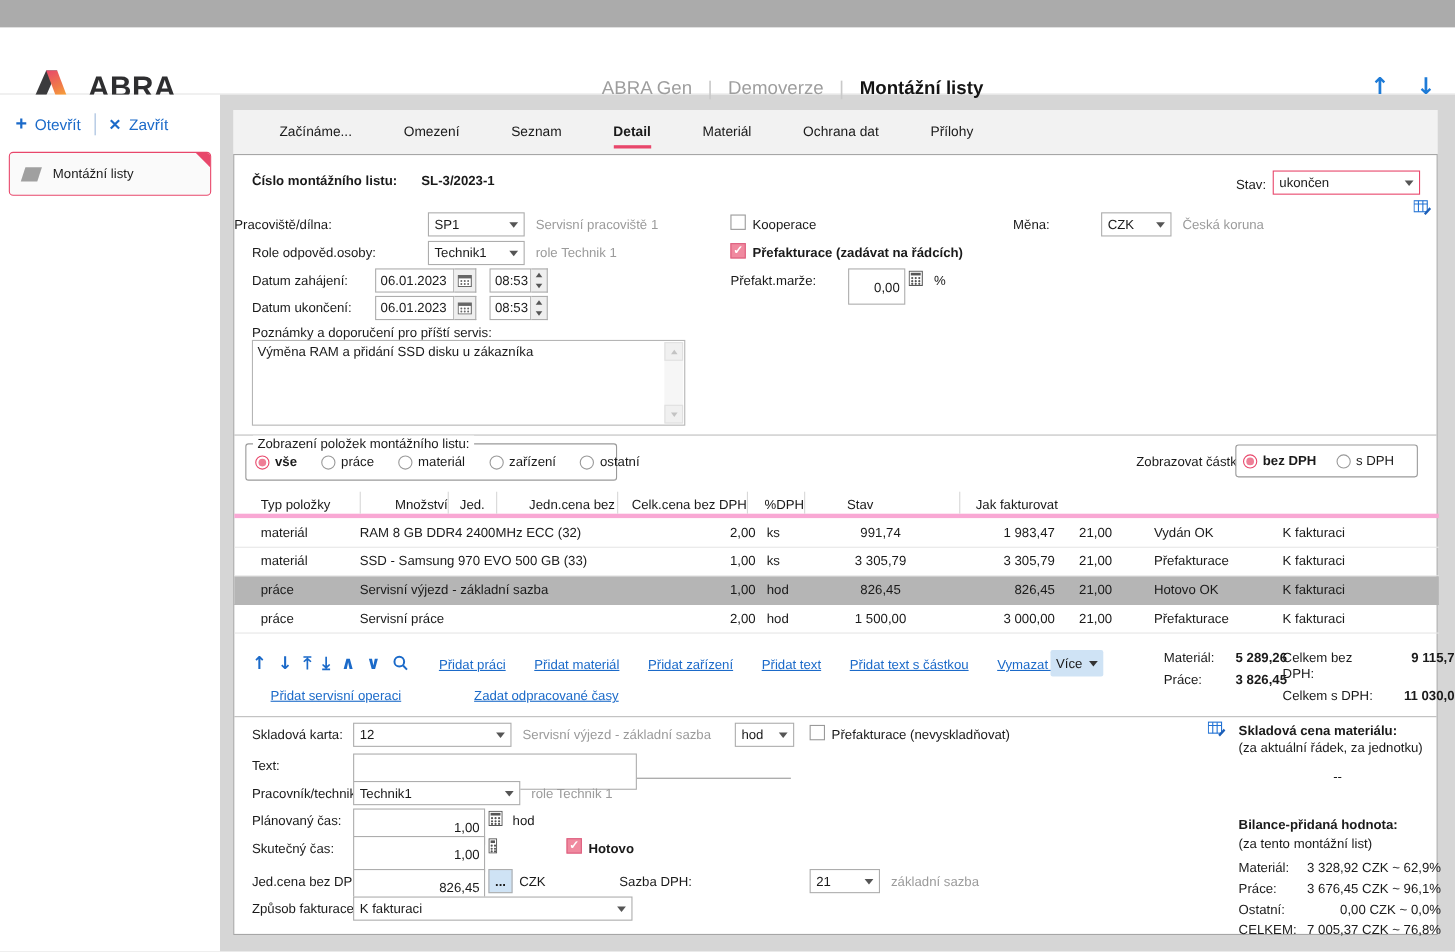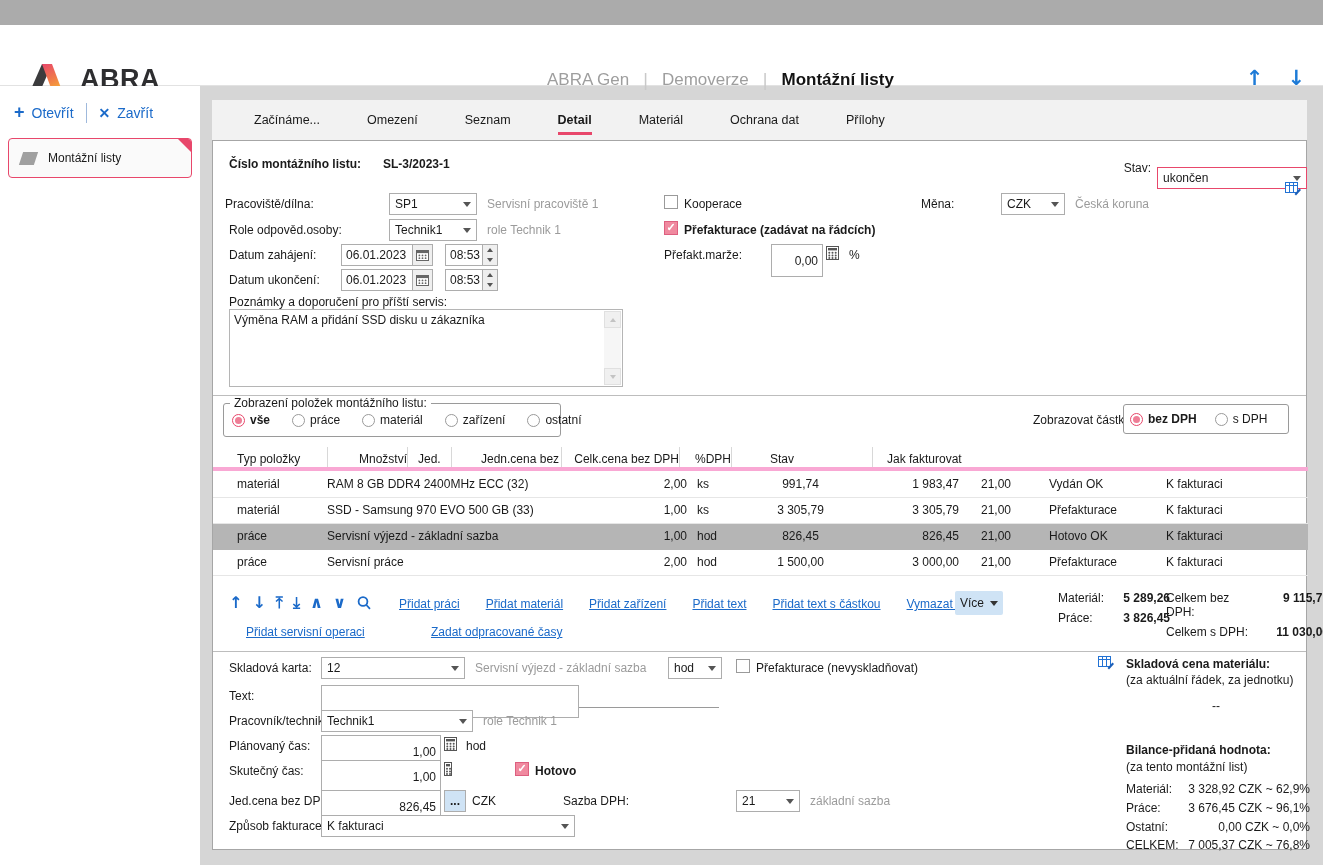--- a/index.html
+++ b/index.html
@@ -177,35 +177,35 @@
   <div class="tab">Ochrana dat</div>
   <div class="tab">Přílohy</div>
 </div>
 
 <div class="abs panel">
 
   <span class="abs b" style="left:16px;top:16px">Číslo montážního listu:</span>
   <span class="abs b" style="left:170px;top:16px">SL-3/2023-1</span>
 
   <span class="abs" style="left:880px;top:20px;width:58px;text-align:right">Stav:</span>
-  <div class="combo pink" style="left:944px;top:26px;width:150px">
+  <div class="combo pink" style="left:944px;top:14px;width:134px">
     <span>ukončen</span>
       <span class="tri"></span>
   </div>
   <span class="abs" style="left:1072px;top:40px">
     <svg width="17" height="15" viewBox="0 0 17 15">
         <rect x="0.5" y="1.5" width="12" height="10" fill="#fff" stroke="#2272d4"></rect>
         <line x1="0.5" y1="4.5" x2="12.5" y2="4.5" stroke="#2272d4"></line>
         <line x1="4.5" y1="1.5" x2="4.5" y2="11.5" stroke="#2272d4"></line>
         <line x1="8.5" y1="1.5" x2="8.5" y2="11.5" stroke="#2272d4"></line>
         <path d="M9.5 13 L14.5 7.5 L16 9 L11 14.5 Z" fill="#1c5fb8"></path>
       </svg>
   </span>
 
-  <span class="abs" style="left:12px;top:56px">Pracoviště/dílna:</span>
+  <span class="abs" style="left:0;top:56px">Pracoviště/dílna:</span>
   <div class="combo" style="left:176px;top:52px;width:88px">
     <span>SP1</span>
       <span class="tri"></span>
   </div>
   <span class="abs note" style="left:274px;top:56px">Servisní pracoviště 1</span>
 
   <span class="abs" style="left:16px;top:82px">Role odpověd.osoby:</span>
   <div class="combo" style="left:176px;top:78px;width:88px">
     <span>Technik1</span>
       <span class="tri"></span>

